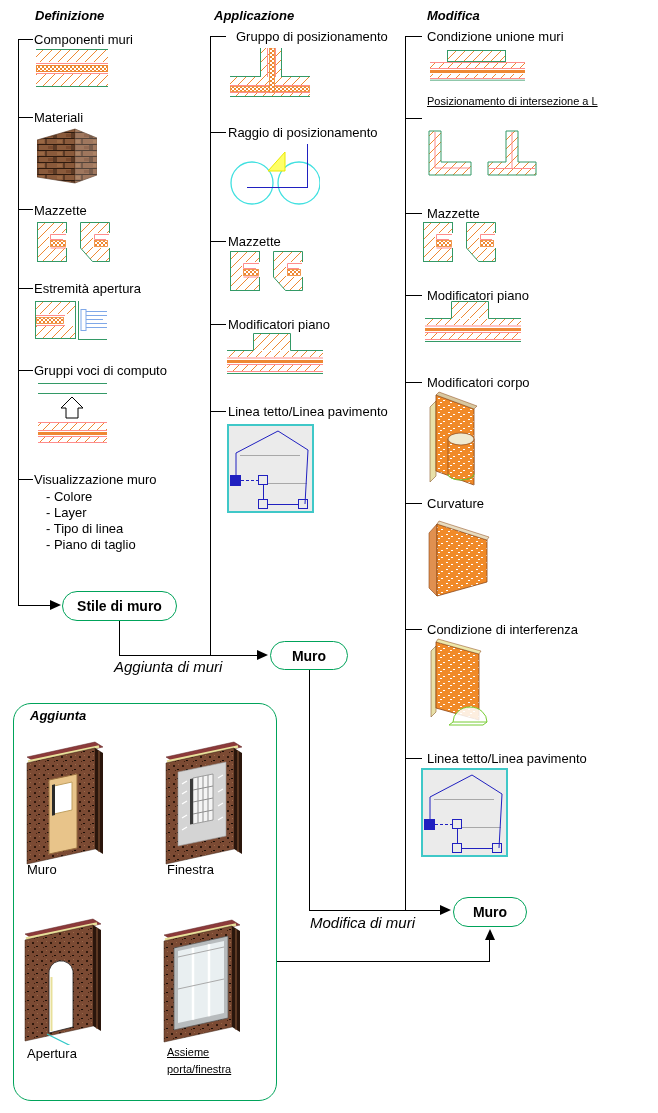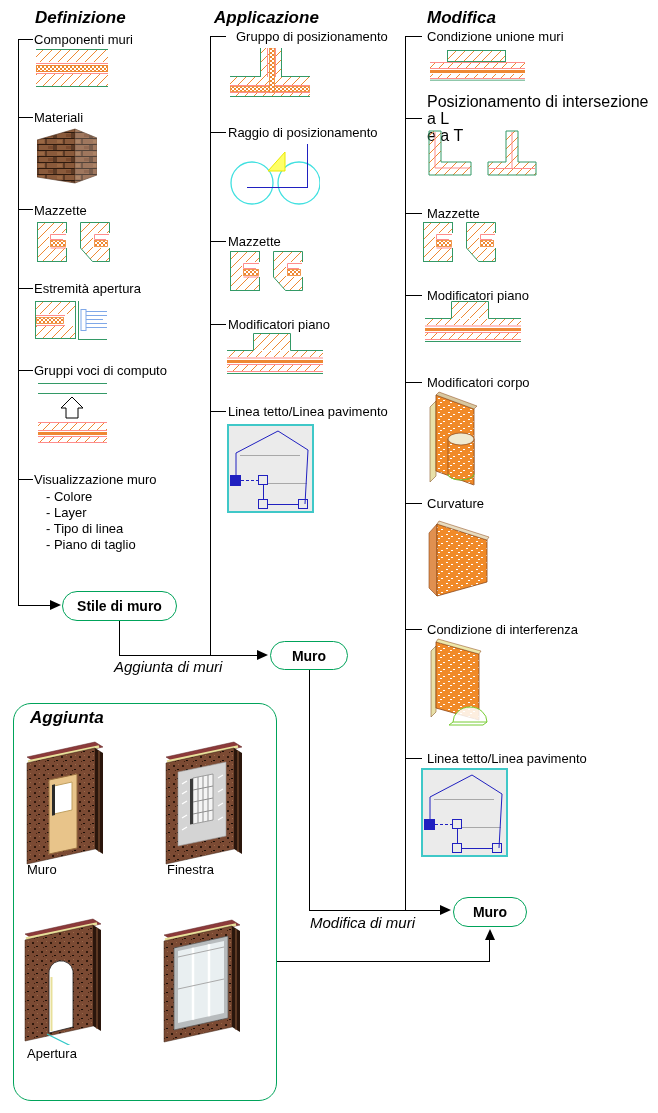--- a/index.html
+++ b/index.html
@@ -1,20 +1,20 @@
 <!DOCTYPE html>
 <html style="--node_green: #00A35A; --outline_green: #339966; --hatch_orange: #EE8833; --accent_pink: #FF8C8C; --circle_cyan: #40E0E0; --line_blue: #2020C0; --panel_gray: #EBEBEB; --brick_brown: #7B4A33; --brick_orange: #F08A28;"><head>
 <meta charset="utf-8">
 <style>
   html,body{margin:0;padding:0;background:#fff;}
   #canvas{position:relative;width:658px;height:1113px;background:#fff;overflow:hidden;
           font-family:"Liberation Sans",sans-serif;color:#000;}
-  .hdr{position:absolute;font-size:17px;font-weight:bold;font-style:italic;white-space:nowrap;}
+  .hdr{position:absolute;font-size:13px;font-weight:bold;font-style:italic;white-space:nowrap;}
   .lbl{position:absolute;font-size:13px;line-height:16px;white-space:nowrap;}
-  .lblwrap{position:absolute;font-size:16px;line-height:17px;}
+  .lblwrap{position:absolute;font-size:11px;line-height:17px;text-decoration:underline;}
   .edge{position:absolute;font-size:15px;font-style:italic;white-space:nowrap;}
   .vline{position:absolute;width:1px;background:#000;}
   .hline{position:absolute;height:1px;background:#000;}
   .arr-r{position:absolute;width:0;height:0;border-top:5px solid transparent;
          border-bottom:5px solid transparent;border-left:11px solid #000;}
   .arr-u{position:absolute;width:0;height:0;border-left:5px solid transparent;
          border-right:5px solid transparent;border-bottom:11px solid #000;}
   .btn{position:absolute;background:#fff;border:1.5px solid var(--node_green,#00A35A);
        border-radius:15px;display:flex;align-items:center;justify-content:center;
        font-size:14px;font-weight:bold;box-sizing:border-box;}
@@ -258,21 +258,20 @@
     <rect x="0" y="13" width="95" height="5" fill="url(#hO)"></rect>
     <line x1="0" y1="18.5" x2="95" y2="18.5" stroke="#FF8C8C"></line>
     <rect x="0" y="20" width="95" height="3" fill="#EE8833"></rect>
     <rect x="0" y="24" width="95" height="4" fill="url(#hO)"></rect>
     <line x1="0" y1="28.5" x2="95" y2="28.5" stroke="#FF8C8C"></line>
     <line x1="0" y1="30.2" x2="95" y2="30.2" stroke="#339966" stroke-width="0.8"></line>
   </svg>
 
   <div class="lblwrap" style="left:427px;top:93px;width:225px">
     <div>Posizionamento di intersezione a L</div>
-    <div>e a T</div>
   </div>
   <svg class="ic" style="left:428px;top:128px" width="112" height="49">
     <polygon points="1,3 13,3 13,34 43,34 43,47 1,47" fill="url(#hO)" stroke="#339966"></polygon>
     <polyline points="7,4 7,40 42,40" fill="none" stroke="#FF8C8C"></polyline>
     <polygon points="78,3 90,3 90,34 108,34 108,47 60,47 60,34 78,34" fill="url(#hO)" stroke="#339966"></polygon>
     <line x1="84" y1="4" x2="84" y2="40" stroke="#FF8C8C"></line>
     <line x1="61" y1="40.5" x2="107" y2="40.5" stroke="#FF8C8C"></line>
   </svg>
 
   <div class="lbl" style="left:427px;top:206px">Mazzette</div>
@@ -368,14 +367,18 @@
     <line x1="4" y1="25.5" x2="75" y2="10.5" stroke="#E8E09A" stroke-width="2.5"></line>
     <polygon points="3,27 71,12 71,113 3,128" fill="url(#sp)" stroke="#3A2012" stroke-width="0.5"></polygon>
     <polygon points="71,12 79,17 79,118 71,113" fill="#2A160C"></polygon>
     <line x1="75" y1="15" x2="75" y2="116" stroke="#8C5A3A" stroke-width="1"></line>
     <polygon points="13,34 67,22 67,104 13,116" fill="#B8BCBE" stroke="#555555" stroke-width="0.7"></polygon>
     <polygon points="17,37 63,27 63,99 17,109" fill="#E9EFF1"></polygon>
     <path d="M32,33.7 v72 M48,30.2 v72" stroke="#ffffff" stroke-width="2.5" fill="none"></path>
     <path d="M17,75 L63,65" stroke="#AAAAAA" stroke-width="1" fill="none"></path>
     <path d="M17,43 L63,33" stroke="#AAAAAA" stroke-width="1" fill="none"></path>
   </svg>
+  <div class="lblwrap" style="left:167px;top:1044px;width:105px">
+    <div>Assieme</div>
+    <div>porta/finestra</div>
+  </div>
 
 </div>
 
 </body></html>

